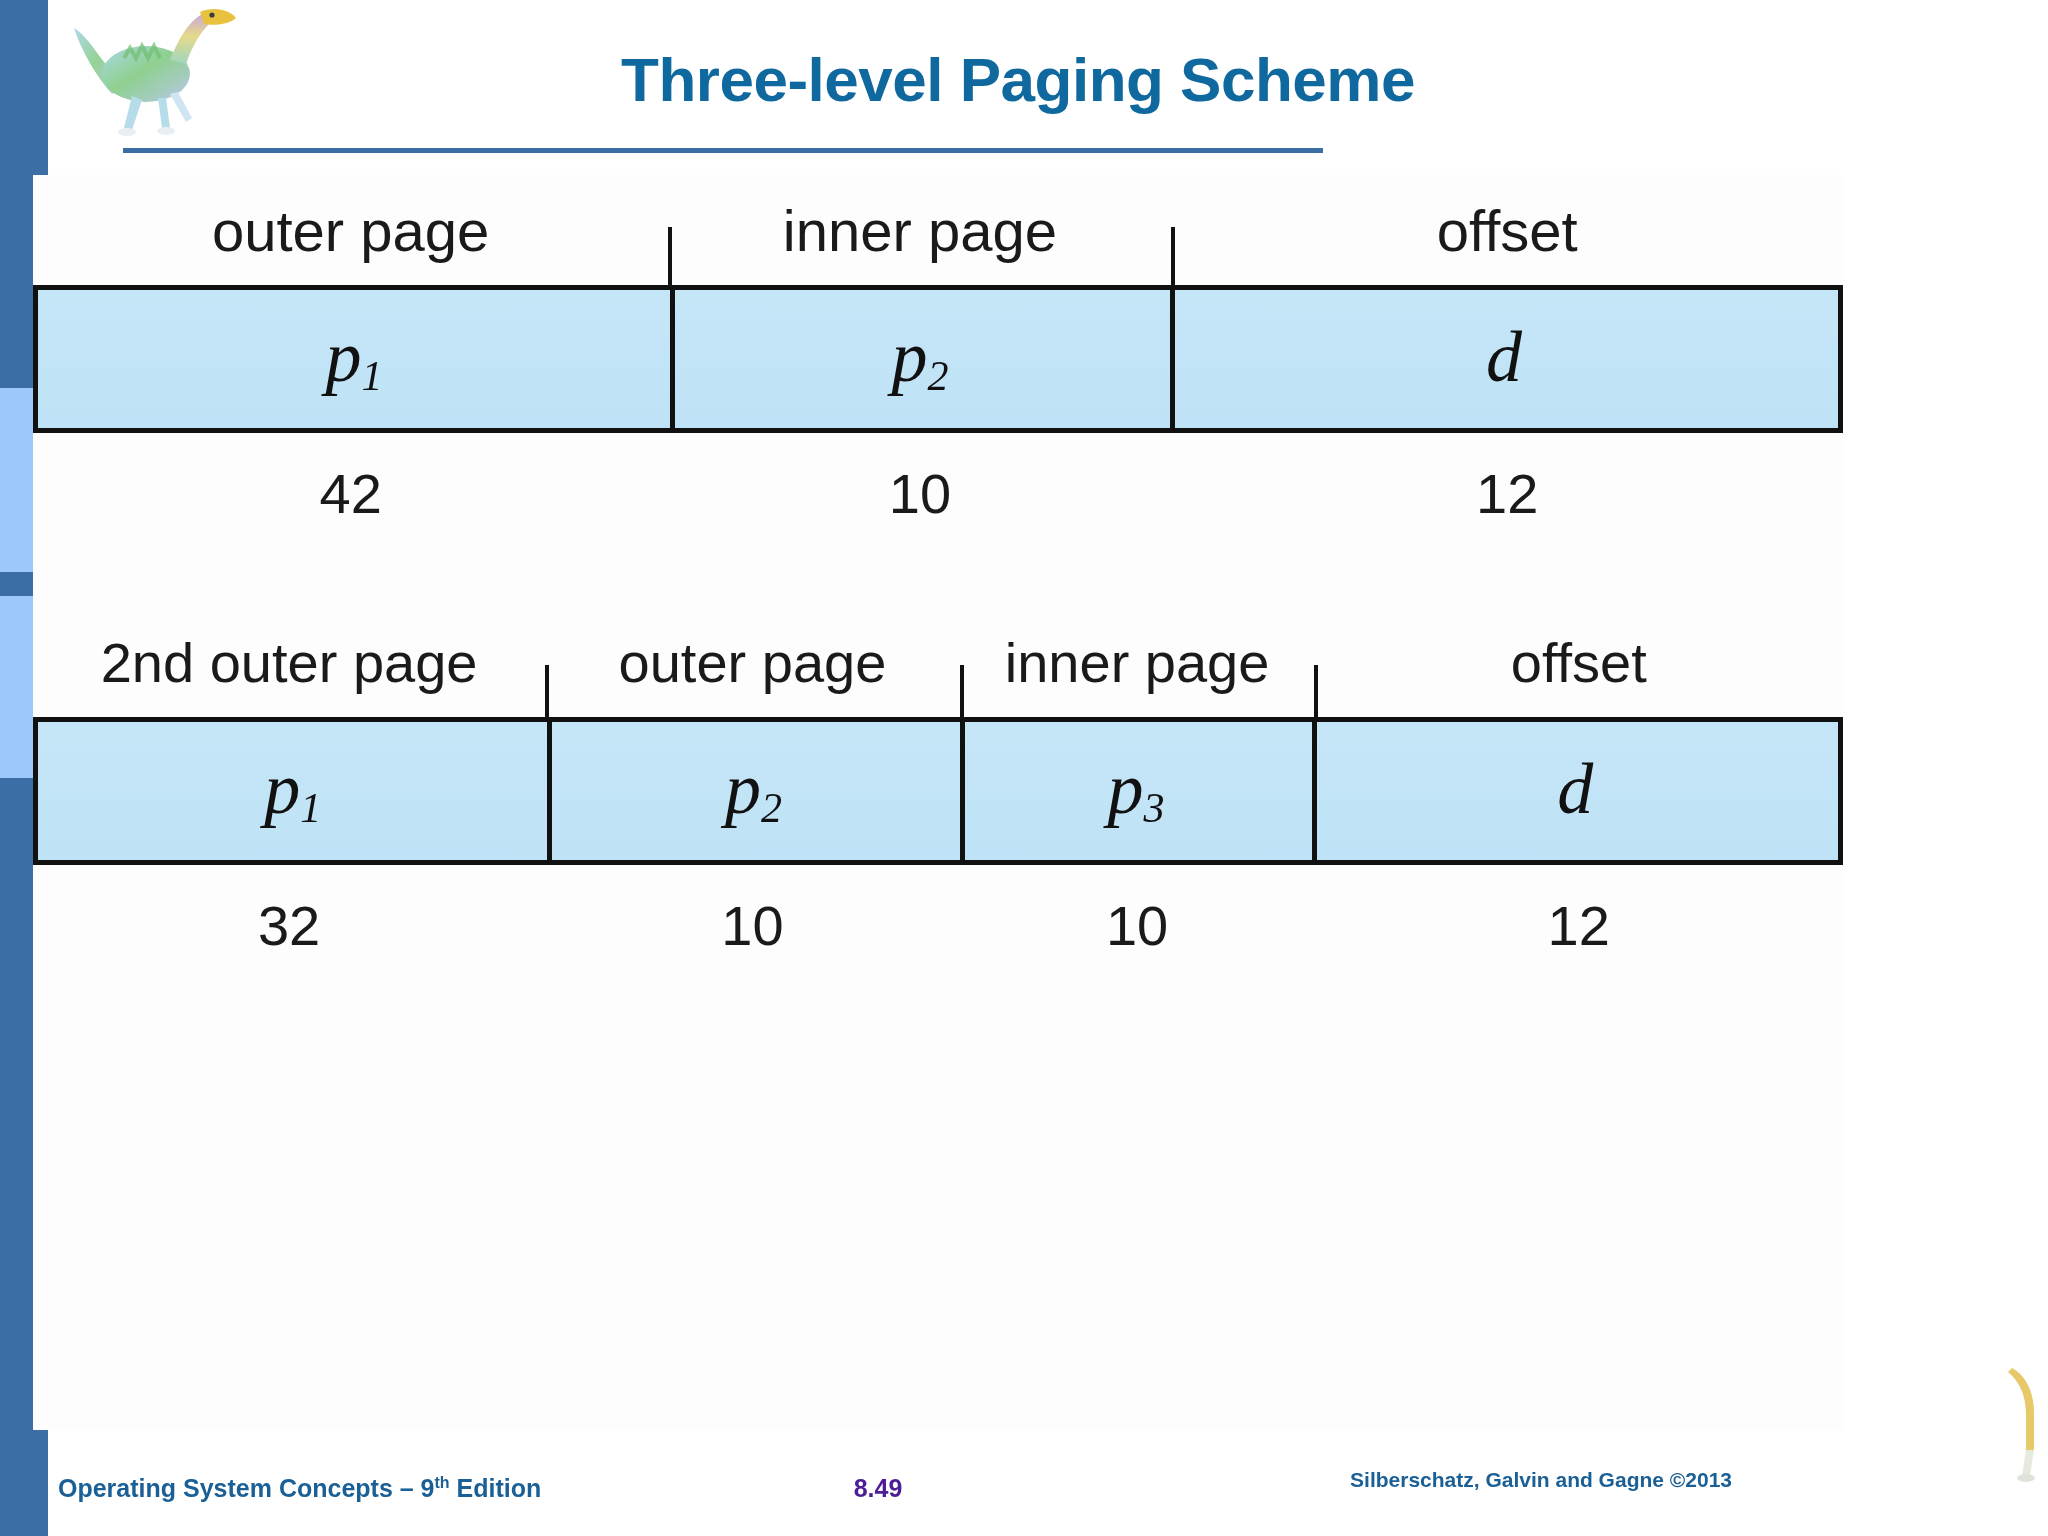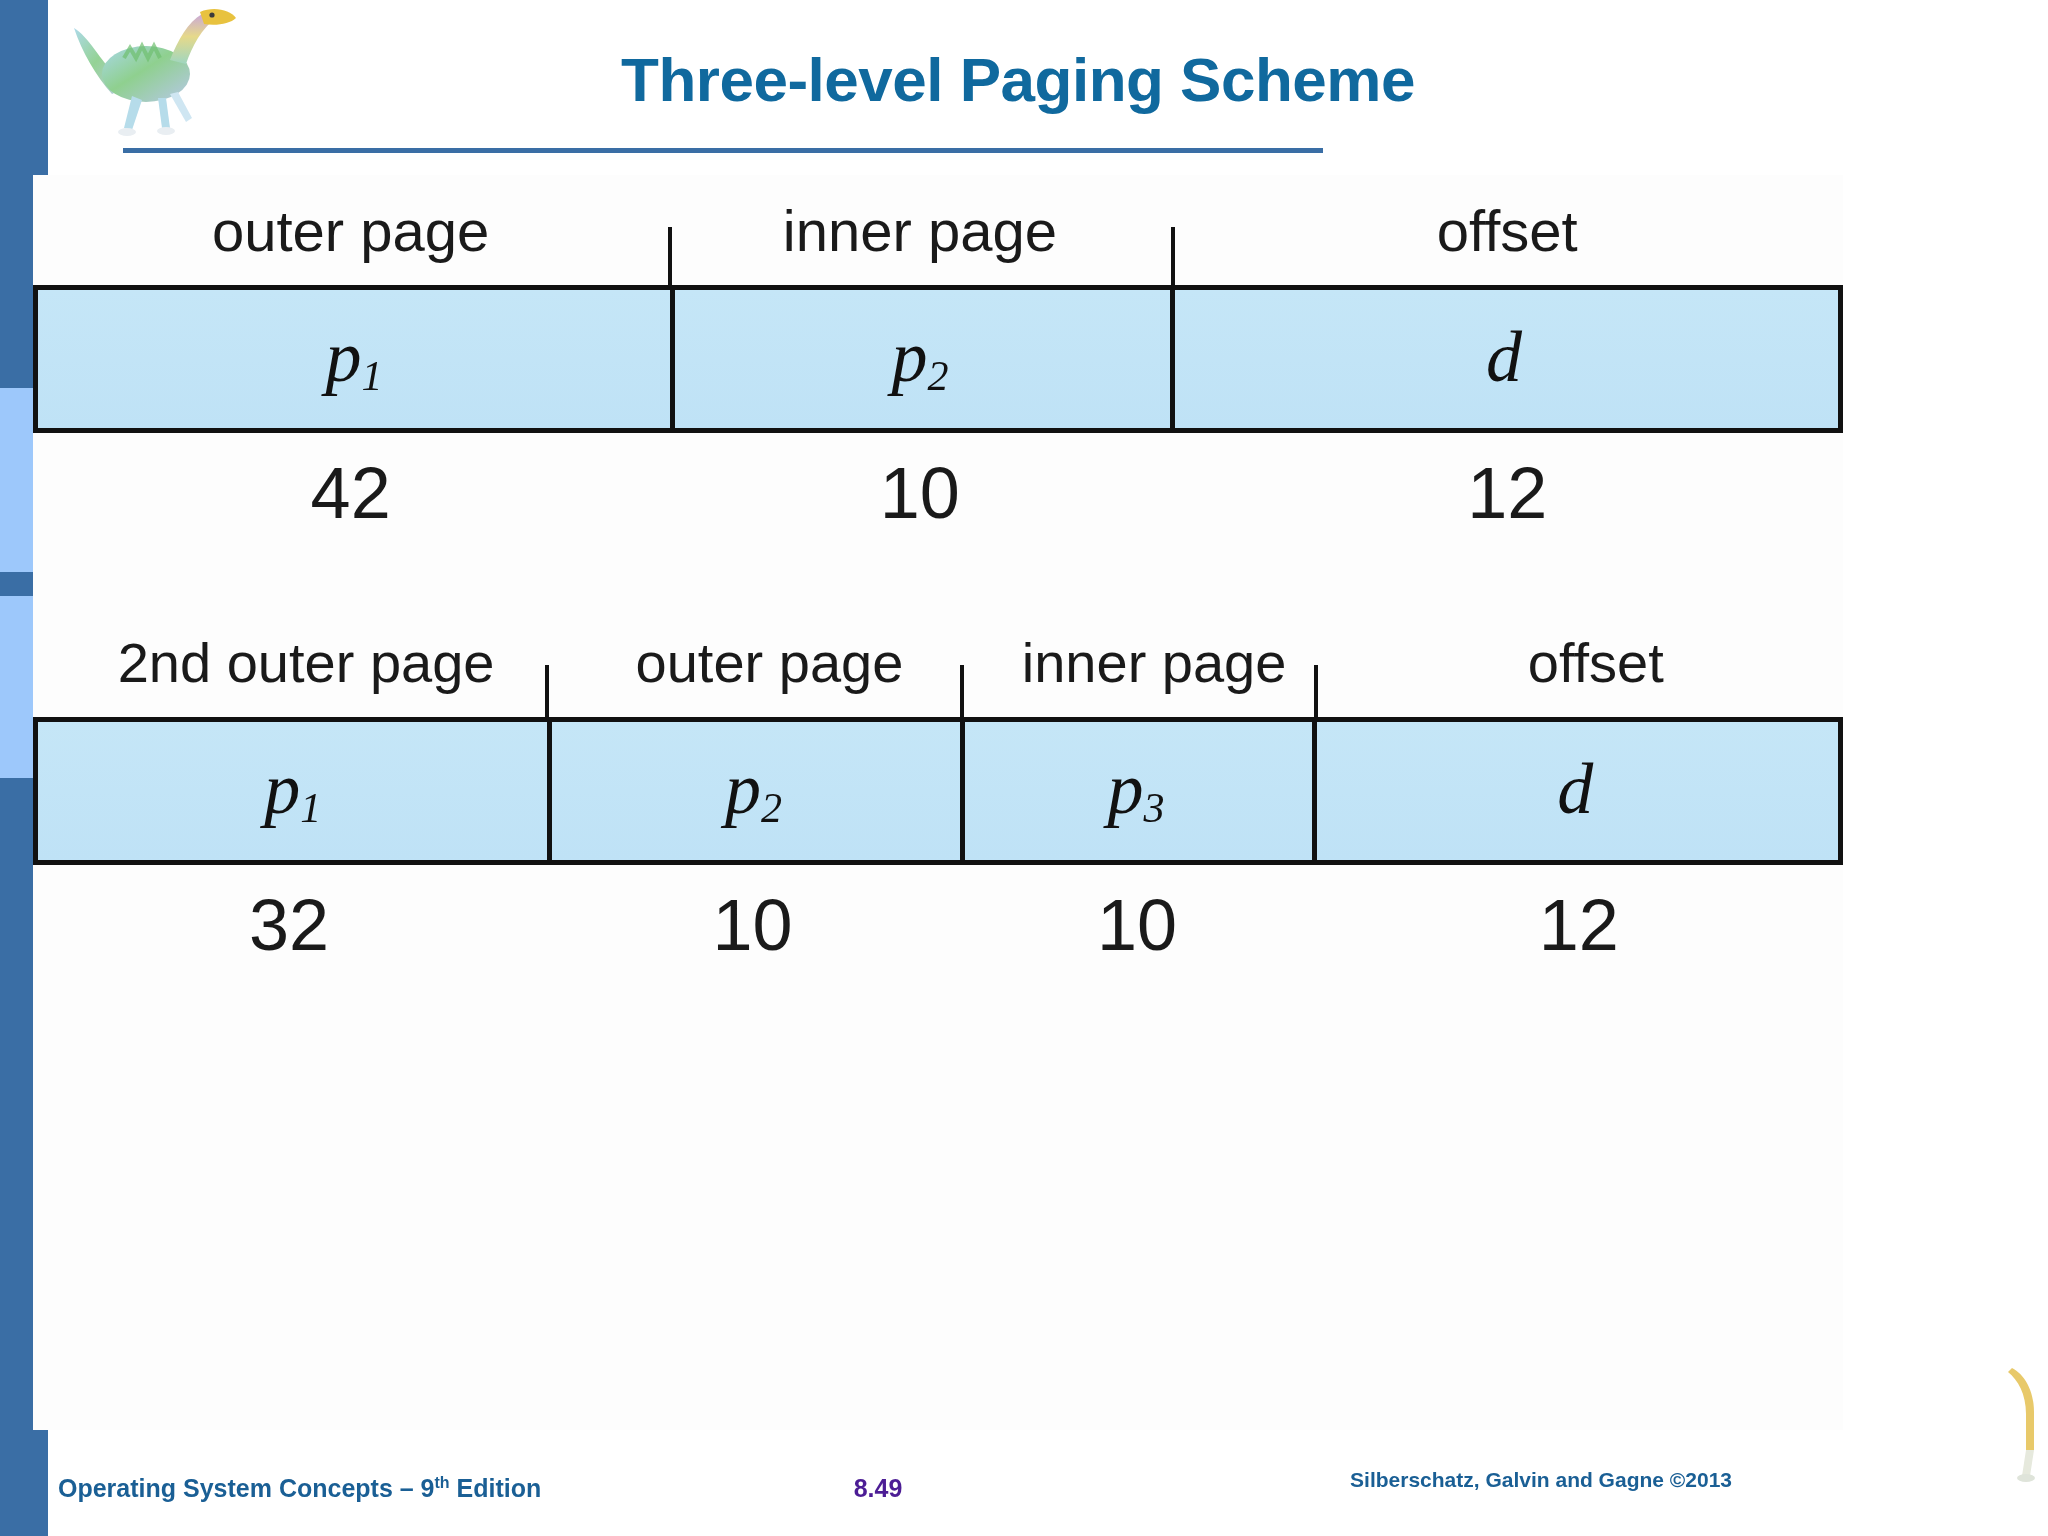--- a/index.html
+++ b/index.html
@@ -45,21 +45,21 @@
   
   .labels{position:relative;height:110px;}
   .lbl{
     position:absolute;top:0;height:110px;
     display:flex;align-items:center;justify-content:center;
     font-family:"Liberation Sans", sans-serif;
     font-size:58px;
     color:#1a1a1a;
     white-space:nowrap;
   }
-  .lbl.tight{font-size:56px;margin-left:17px;}
+  .lbl.tight{font-size:56px;}
   .tick{position:absolute;width:4px;background:#111;}
 
   
   .bar{
     position:relative;height:148px;
     background:linear-gradient(#c5e6f7,#bfe2f6);
     border:5px solid #111;
     box-sizing:border-box;
   }
   .cell{
@@ -76,21 +76,21 @@
     white-space:nowrap;
   }
   .sym sub{font-size:42px;font-style:italic;vertical-align:-0.22em;}
 
   
   .bits{position:relative;height:120px;}
   .bit{
     position:absolute;top:0;height:120px;
     display:flex;align-items:center;justify-content:center;
     font-family:"Liberation Sans", sans-serif;
-    font-size:72px;
+    font-size:56px;
     color:#1a1a1a;
   }
 
   
   .footer{position:absolute;left:0;bottom:22px;width:1756px;height:40px;}
   .f-left{
     position:absolute;left:58px;top:0;
     color:#1a5f95;font-weight:bold;font-size:25px;white-space:nowrap;
   }
   .f-left sup{font-size:16px;vertical-align:super;}

